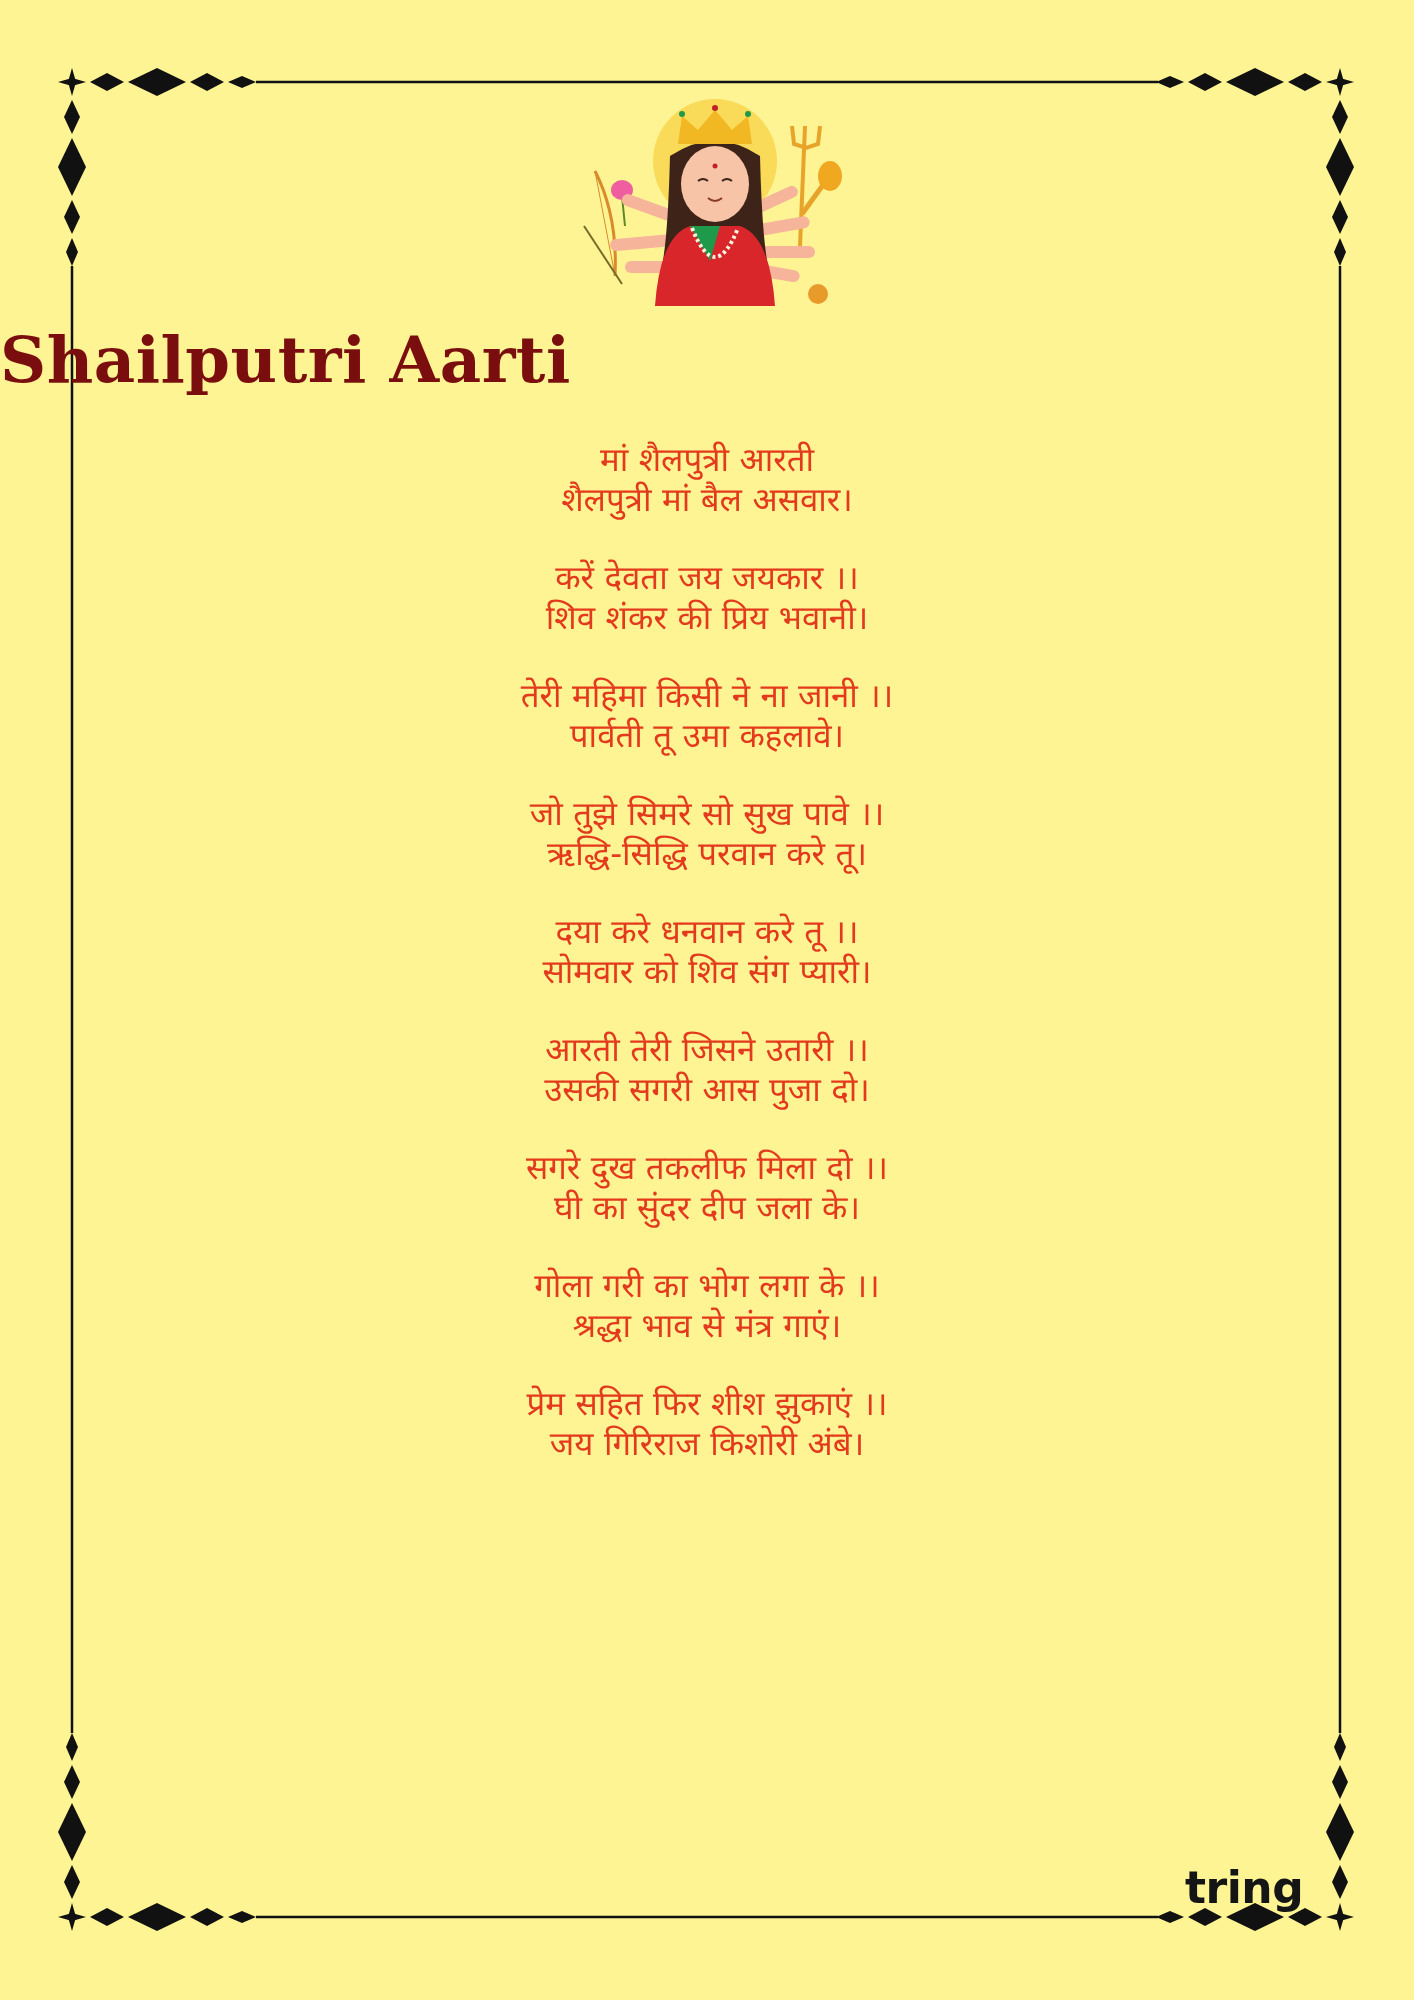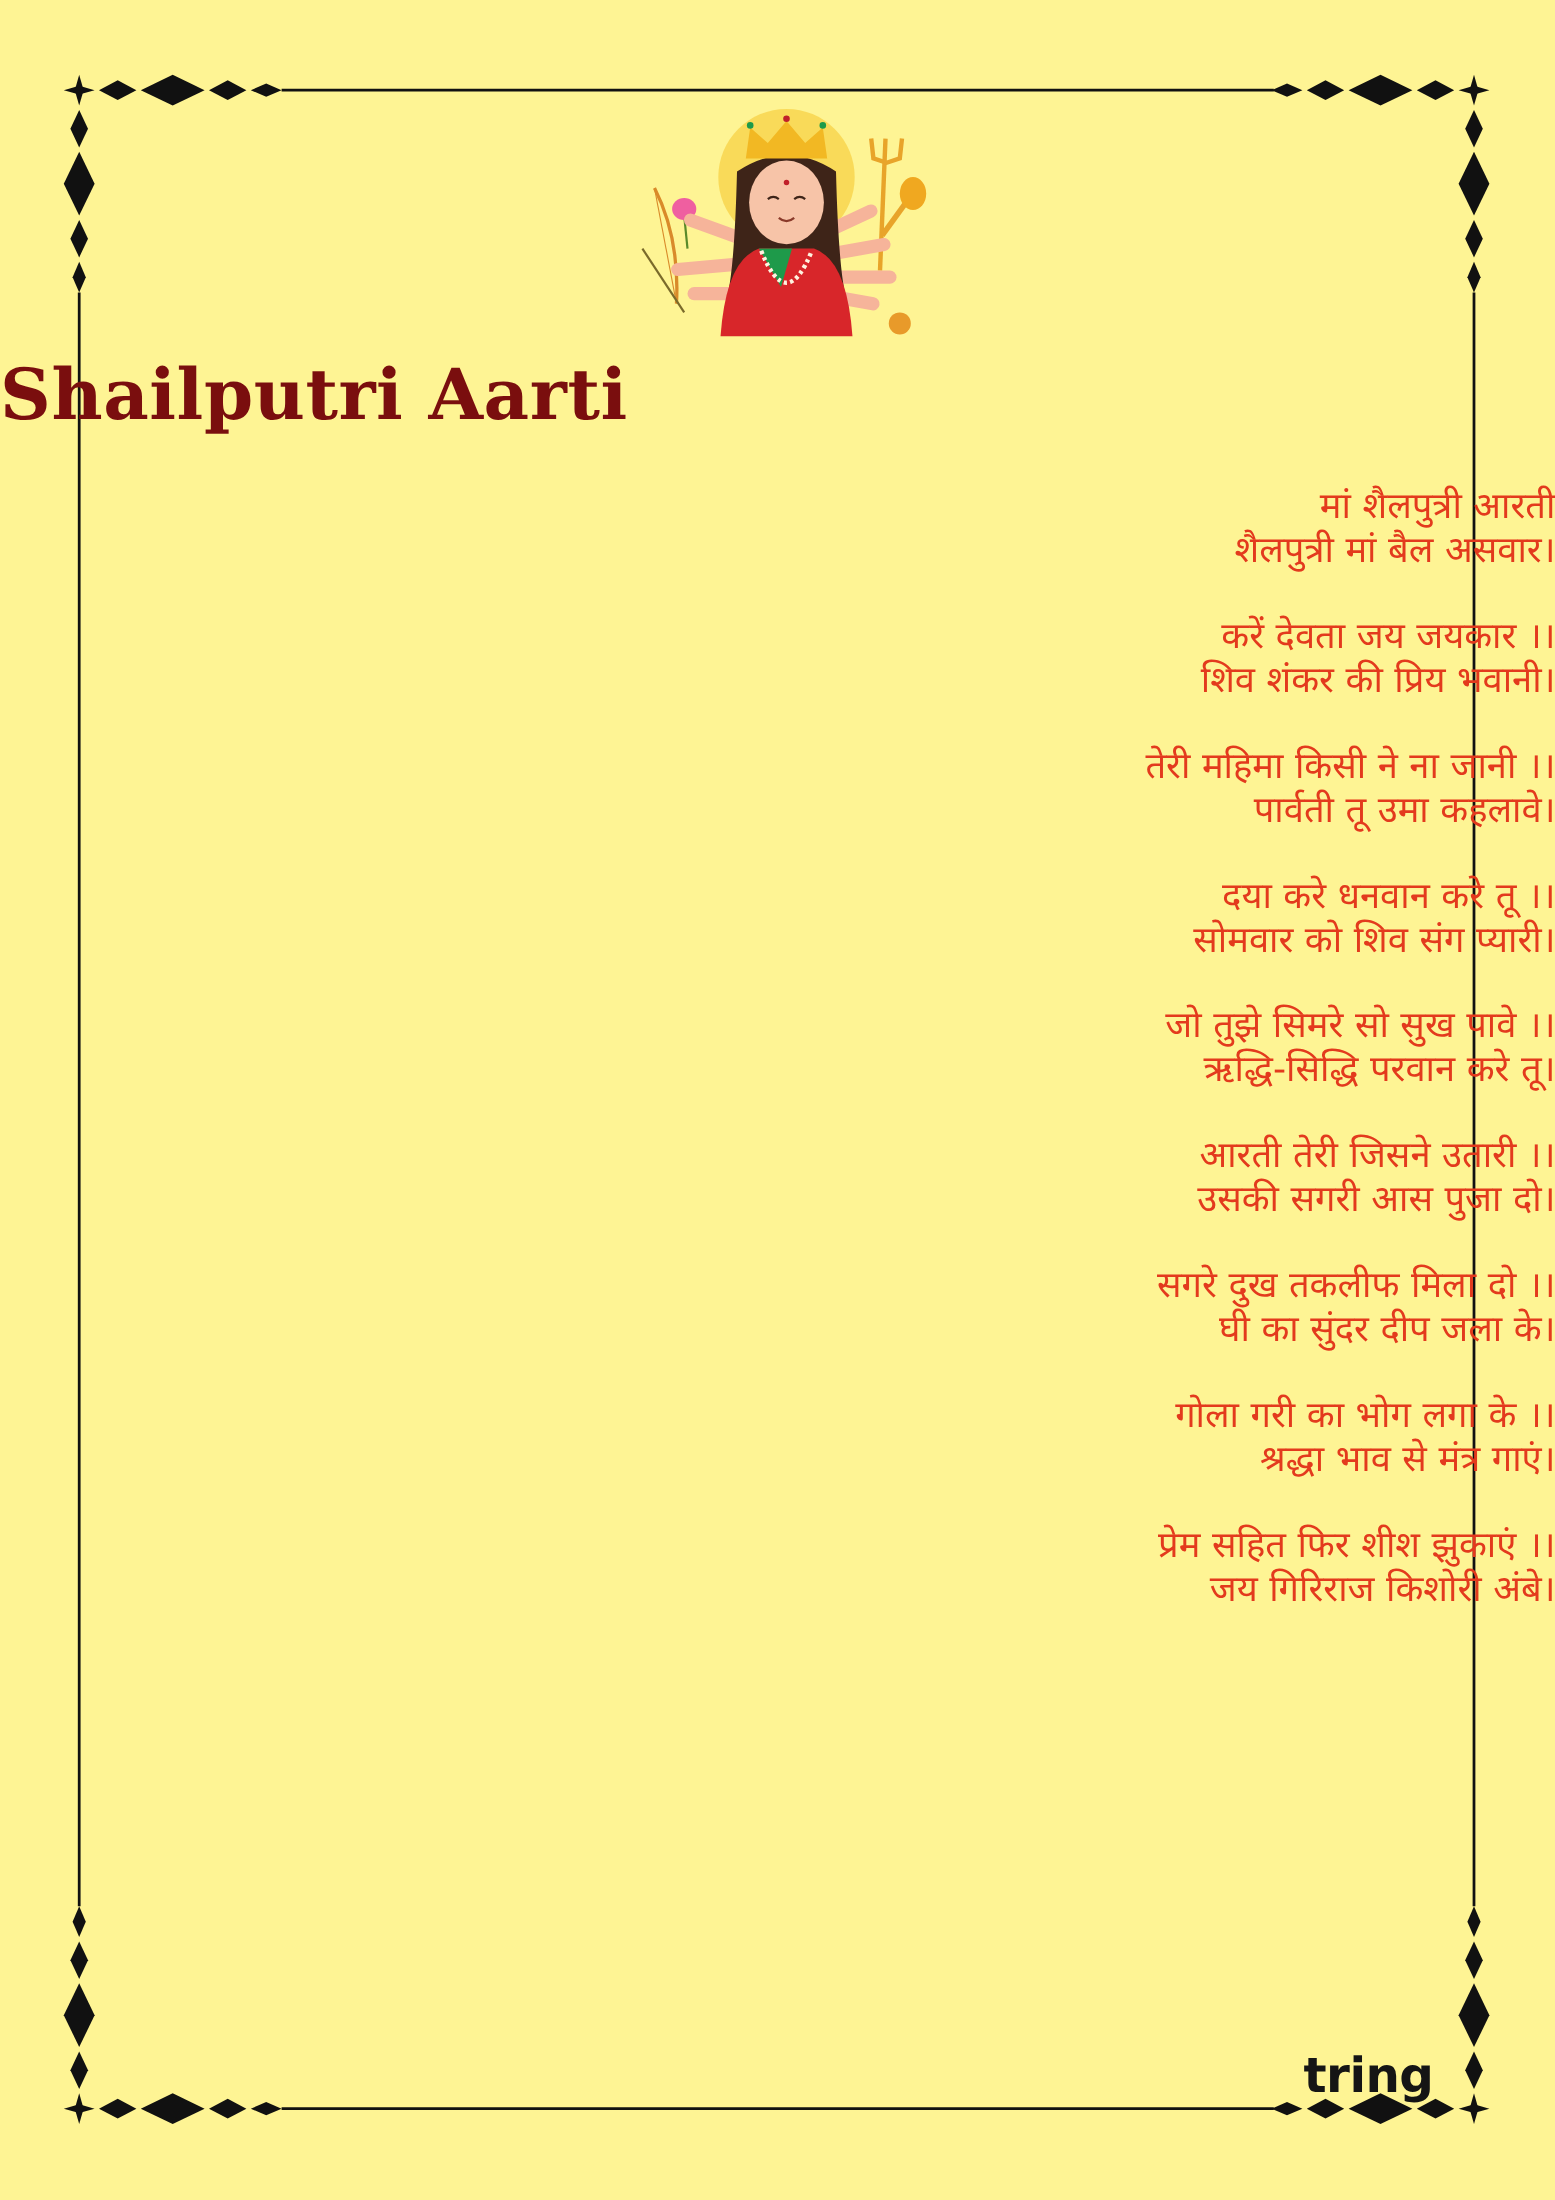--- a/index.html
+++ b/index.html
@@ -33,21 +33,21 @@
       position: absolute;
       left: 0; width: 1414px;
       top: 440px;
       text-align: center;
       color: #E33A1D;
       font-family: "DejaVu Sans", sans-serif;
       font-size: 33px;
       line-height: 40px;
     }
     .stanza { margin-bottom: 38px; }
-    .line { display: block; text-align: right; }
+    .line { display: block; }
     .logo {
       position: absolute;
       left: 1185px; top: 1830px;
       font-family: "DejaVu Sans", "Liberation Sans", sans-serif;
       font-weight: bold;
       font-size: 44px;
       color: #151515;
       letter-spacing: -0.5px;
       margin-top: 32px;
     }
@@ -170,28 +170,28 @@
   </div>
   <div class="stanza">
     <span class="line">करें देवता जय जयकार ।।</span>
     <span class="line">शिव शंकर की प्रिय भवानी।</span>
   </div>
   <div class="stanza">
     <span class="line">तेरी महिमा किसी ने ना जानी ।।</span>
     <span class="line">पार्वती तू उमा कहलावे।</span>
   </div>
   <div class="stanza">
+    <span class="line">जो तुझे सिमरे सो सुख पावे ।।</span>
+    <span class="line">ऋद्धि-सिद्धि परवान करे तू।</span>
+  </div>
+  <div class="stanza">
     <span class="line">दया करे धनवान करे तू ।।</span>
     <span class="line">सोमवार को शिव संग प्यारी।</span>
   </div>
   <div class="stanza">
-    <span class="line">जो तुझे सिमरे सो सुख पावे ।।</span>
-    <span class="line">ऋद्धि-सिद्धि परवान करे तू।</span>
-  </div>
-  <div class="stanza">
     <span class="line">आरती तेरी जिसने उतारी ।।</span>
     <span class="line">उसकी सगरी आस पुजा दो।</span>
   </div>
   <div class="stanza">
     <span class="line">सगरे दुख तकलीफ मिला दो ।।</span>
     <span class="line">घी का सुंदर दीप जला के।</span>
   </div>
   <div class="stanza">
     <span class="line">गोला गरी का भोग लगा के ।।</span>
     <span class="line">श्रद्धा भाव से मंत्र गाएं।</span>

